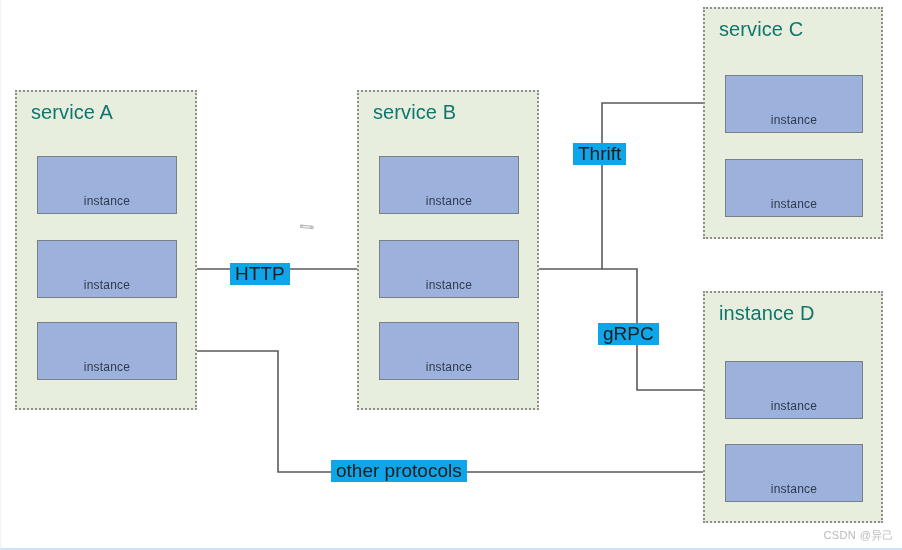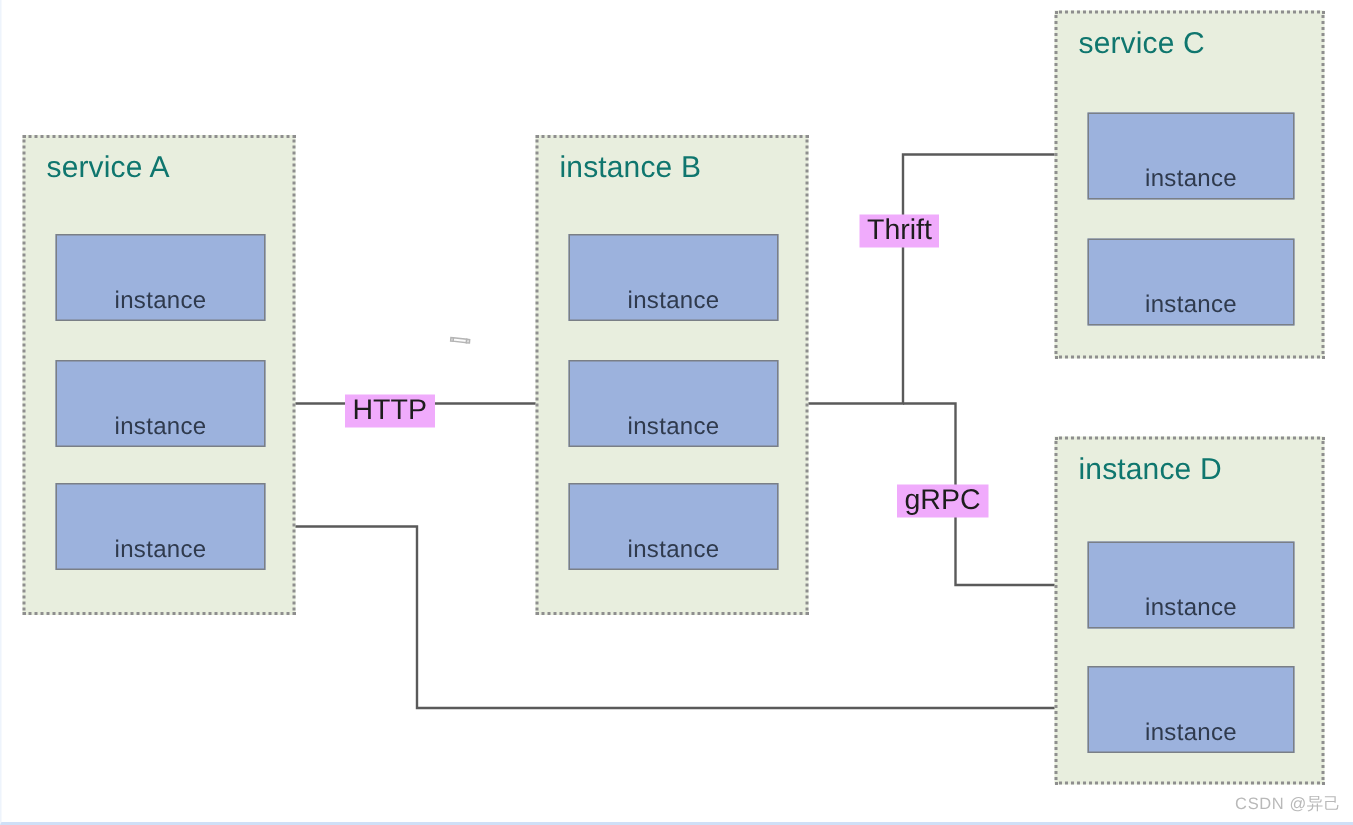--- a/index.html
+++ b/index.html
@@ -43,30 +43,30 @@
   .instance-box {
     position: absolute;
     background: #9cb2dd;
     border: 1px solid #7a7f86;
     box-sizing: border-box;
     display: flex;
     align-items: center;
     justify-content: center;
   }
   .instance-label {
-    font-size: 16px;
+    font-size: 12px;
     color: #2f3a4d;
     letter-spacing: 0.2px;
     margin-top: 32px;
   }
   .edge-label {
     position: absolute;
     font-size: 19px;
     color: #1d1d1d;
-    background: #f0abfc;
+    background: #0ea5e9;
     padding: 0 5px;
     white-space: nowrap;
     line-height: 22px;
   }
   .watermark {
     position: absolute;
     right: 8px;
     bottom: 5px;
     font-size: 11px;
     color: #b9b9b9;
@@ -105,21 +105,21 @@
     <span class="instance-label">instance</span>
   </div>
   <div class="instance-box" style="left:36px; top:240px; width:140px; height:58px;">
     <span class="instance-label">instance</span>
   </div>
   <div class="instance-box" style="left:36px; top:322px; width:140px; height:58px;">
     <span class="instance-label">instance</span>
   </div>
 
   <div class="service-box" style="left:356px; top:90px; width:182px; height:320px;">
-    <div class="service-title">instance B</div>
+    <div class="service-title">service B</div>
   </div>
   <div class="instance-box" style="left:378px; top:156px; width:140px; height:58px;">
     <span class="instance-label">instance</span>
   </div>
   <div class="instance-box" style="left:378px; top:240px; width:140px; height:58px;">
     <span class="instance-label">instance</span>
   </div>
   <div class="instance-box" style="left:378px; top:322px; width:140px; height:58px;">
     <span class="instance-label">instance</span>
   </div>
@@ -140,20 +140,21 @@
   <div class="instance-box" style="left:724px; top:361px; width:138px; height:58px;">
     <span class="instance-label">instance</span>
   </div>
   <div class="instance-box" style="left:724px; top:444px; width:138px; height:58px;">
     <span class="instance-label">instance</span>
   </div>
 
   <div class="edge-label" style="left:229px; top:263px;">HTTP</div>
   <div class="edge-label" style="left:572px; top:143px;">Thrift</div>
   <div class="edge-label" style="left:597px; top:323px;text-align:center;">gRPC</div>
+  <div class="edge-label" style="left:330px; top:460px;">other protocols</div>
 
   <svg class="pencil-cursor" style="left:296px; top:216px;" viewBox="0 0 24 24" xmlns="http://www.w3.org/2000/svg">
     <g transform="rotate(28 12 12)">
       <path d="M5.5,13.2 L14.6,9.6 L15.6,11.9 L6.5,15.5 z" fill="#fbfbfb" stroke="#b5b5b5" stroke-width="1.1"></path>
       <path d="M14.6,9.6 L16.6,8.8 L17.6,11.1 L15.6,11.9 z" fill="#e9e9e9" stroke="#b5b5b5" stroke-width="1.1"></path>
       <path d="M5.5,13.2 L3.9,13.9 L4.9,16.2 L6.5,15.5 z" fill="#efefef" stroke="#b5b5b5" stroke-width="1.1"></path>
     </g>
   </svg>
 
   <div class="watermark">CSDN @异己</div>

